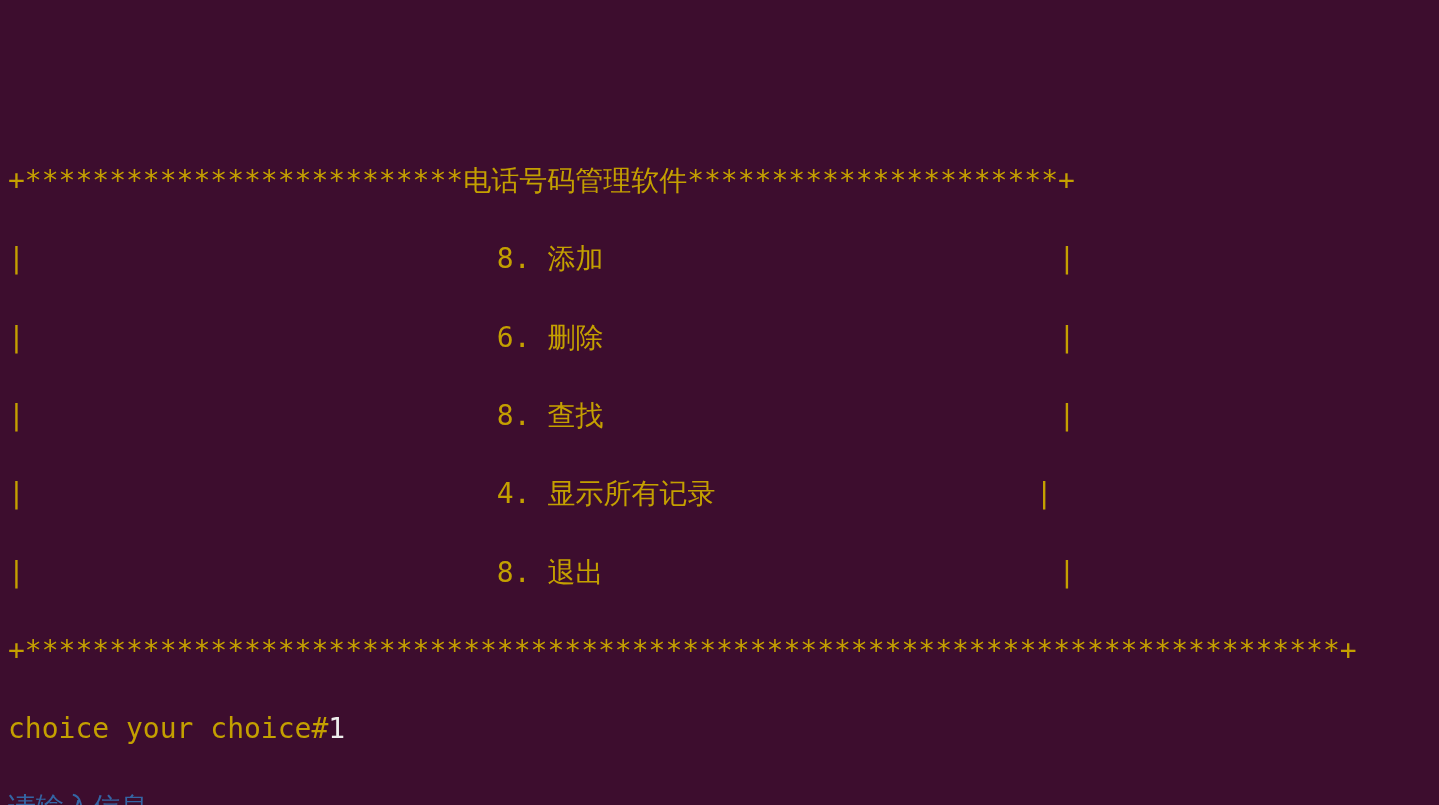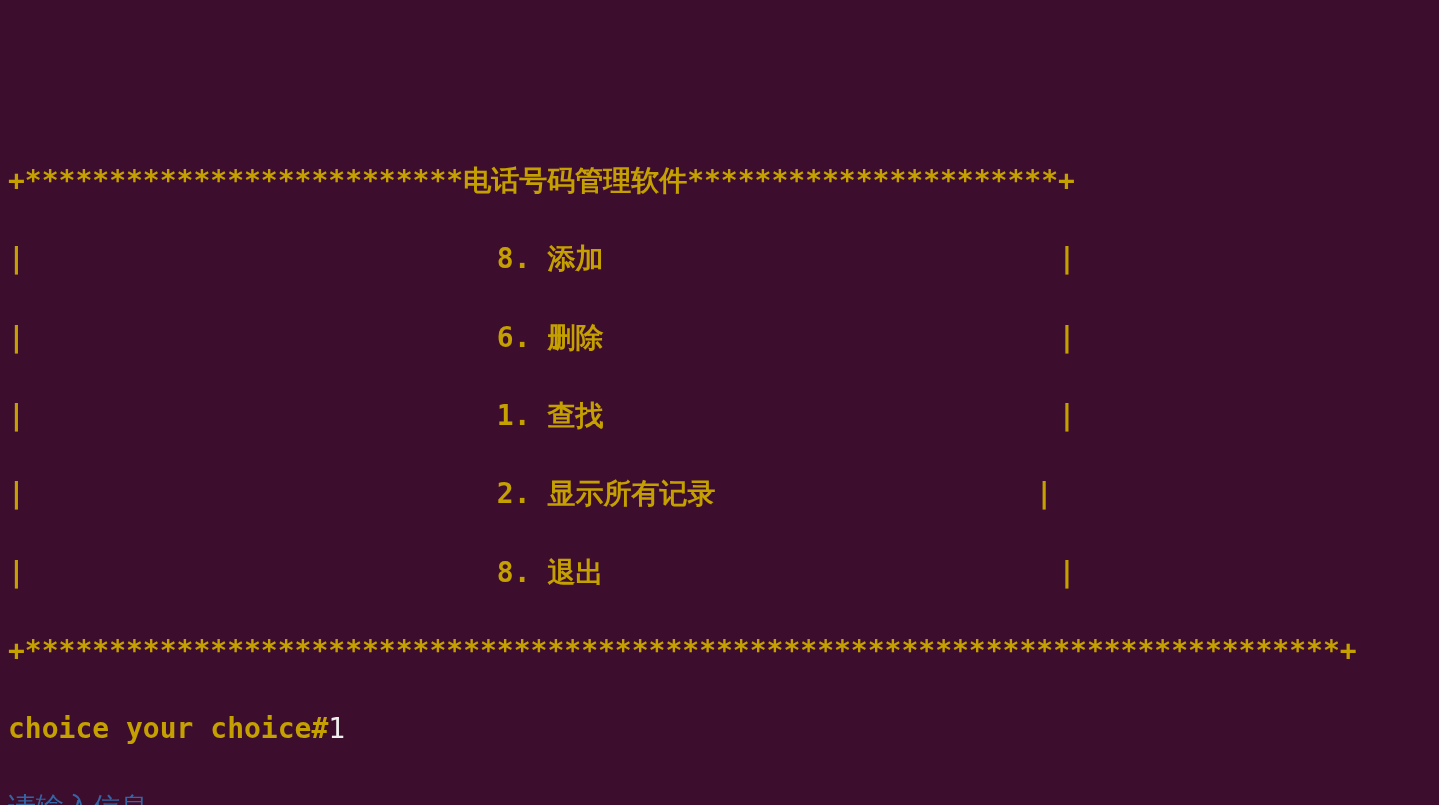--- a/index.html
+++ b/index.html
@@ -11,42 +11,42 @@
       background-color: #3d0d2e;
       font-family: 'DejaVu Sans Mono', 'Courier New', monospace;
       font-size: 28px;
       line-height: 1.4;
       padding: 4px 8px;
       color: #ffffff;
       white-space: pre;
     }
     .yellow {
       color: #c4a000;
-      font-weight: bold;
+      font-weight: normal;
     }
     .white {
       color: #eeeeec;
     }
     .cyan {
       color: #3465a4;
     }
     .line {
       display: block;
     }
   </style>
 </head>
 <body>
 
 
 
 <span class="line yellow">+**************************电话号码管理软件**********************+</span>
 <span class="line yellow">|                            8. 添加                           |</span>
 <span class="line yellow">|                            6. 删除                           |</span>
-<span class="line yellow">|                            1. 查找                           |</span>
-<span class="line yellow">|                            2. 显示所有记录                   |</span>
+<span class="line yellow">|                            8. 查找                           |</span>
+<span class="line yellow">|                            4. 显示所有记录                   |</span>
 <span class="line yellow">|                            8. 退出                           |</span>
 <span class="line yellow">+******************************************************************************+</span>
 <span class="line"><span class="yellow">choice your choice#</span><span class="white">1</span></span>
 <span class="line cyan">请输入信息</span>
 
 
 
 
 
 

